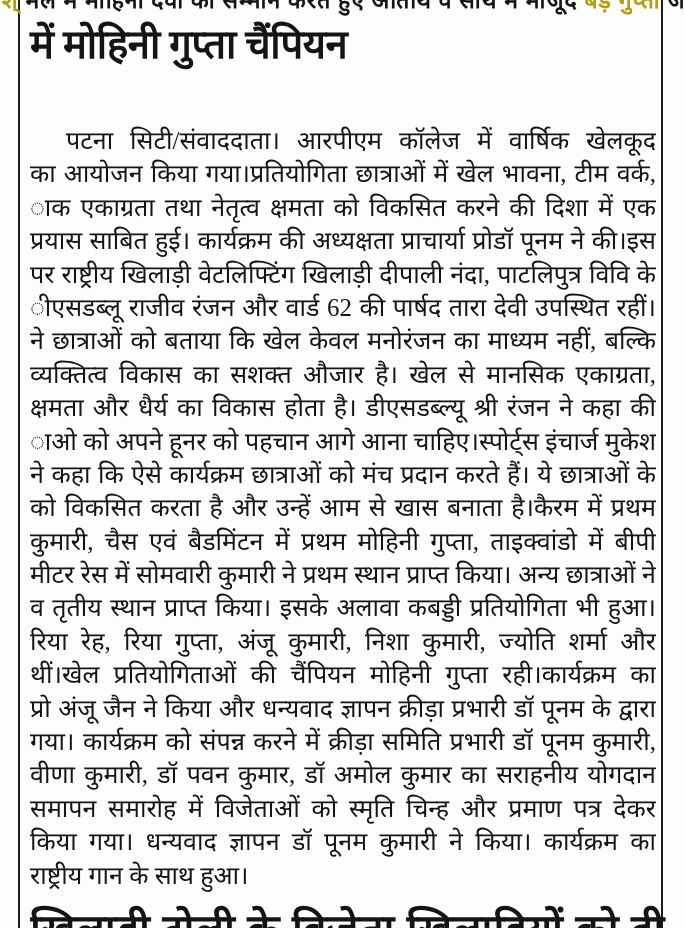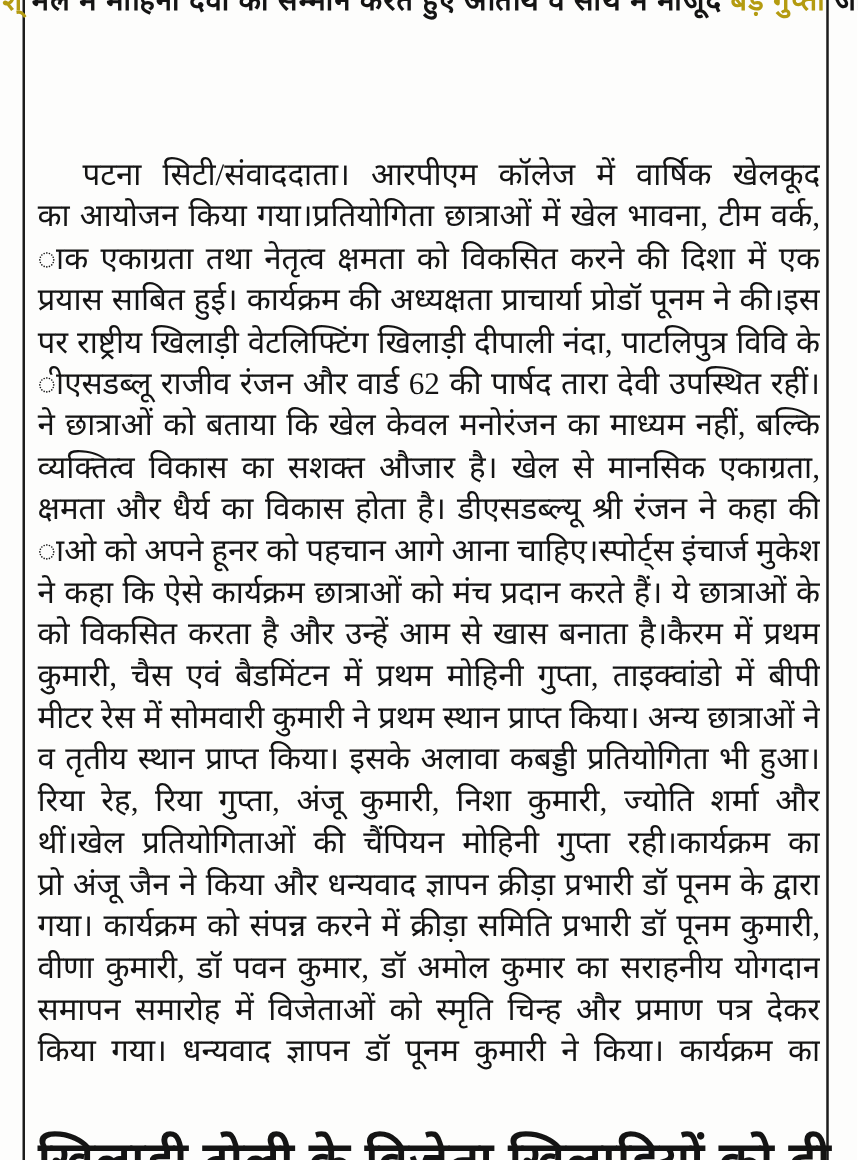--- a/index.html
+++ b/index.html
@@ -96,20 +96,21 @@
   <div class="cropped-top">
     <div class="inner">
       <span class="hl-yellow">श्</span>
       <span>मेले में मोहिनी देवी का सम्मान करते हुए अतिथि व साथ में मौजूद</span>
       <span class="hl-yellow">बड़े गुप्ता</span>
       <span>जी।</span>
     </div>
   </div>
 
   <div class="headline">
+    <div>में मोहिनी गुप्ता चैंपियन</div>
   </div>
 
   <div class="body-text">
       <div class="line first">पटना सिटी/संवाददाता। आरपीएम कॉलेज में वार्षिक खेलकूद प्रतियोगिता</div>
       <div class="line">का  आयोजन किया गया।प्रतियोगिता छात्राओं में खेल भावना, टीम वर्क, मानसि–</div>
       <div class="line">ाक एकाग्रता तथा नेतृत्व क्षमता को विकसित करने की दिशा में एक सशक्त</div>
       <div class="line">प्रयास साबित हुई। कार्यक्रम की अध्यक्षता प्राचार्या प्रोडॉ पूनम ने की।इस अवसर</div>
       <div class="line">पर  राष्ट्रीय खिलाड़ी वेटलिफ्टिंग खिलाड़ी दीपाली नंदा, पाटलिपुत्र विवि के ड-</div>
       <div class="line">ीएसडब्लू राजीव रंजन और वार्ड 62 की पार्षद तारा देवी उपस्थित रहीं।प्राचार्या</div>
       <div class="line">ने छात्राओं को बताया कि खेल केवल मनोरंजन का माध्यम नहीं, बल्कि यह</div>
@@ -121,19 +122,20 @@
       <div class="line">कुमारी, चैस एवं बैडमिंटन में प्रथम मोहिनी गुप्ता, ताइक्वांडो में बीपी कनक, 100</div>
       <div class="line">मीटर रेस में सोमवारी कुमारी ने प्रथम स्थान प्राप्त किया। अन्य छात्राओं ने द्वितीय</div>
       <div class="line">व तृतीय स्थान प्राप्त किया। इसके अलावा कबड्डी प्रतियोगिता भी हुआ।इसमें</div>
       <div class="line">रिया रेह, रिया गुप्ता, अंजू कुमारी, निशा कुमारी, ज्योति शर्मा और मोनिका कुमारी</div>
       <div class="line">थीं।खेल प्रतियोगिताओं की चैंपियन मोहिनी गुप्ता रही।कार्यक्रम का संचालन</div>
       <div class="line">प्रो अंजू जैन ने किया और धन्यवाद ज्ञापन क्रीड़ा प्रभारी डॉ पूनम के द्वारा किया</div>
       <div class="line">गया। कार्यक्रम को संपन्न करने में क्रीड़ा समिति प्रभारी डॉ पूनम कुमारी,  डॉ</div>
       <div class="line">वीणा कुमारी,  डॉ पवन कुमार,  डॉ अमोल कुमार का सराहनीय योगदान रहा।</div>
       <div class="line">समापन समारोह में विजेताओं को स्मृति चिन्ह और प्रमाण पत्र देकर सम्मानित</div>
       <div class="line">किया गया। धन्यवाद ज्ञापन डॉ पूनम कुमारी ने किया। कार्यक्रम का समापन</div>
+      <div class="line last">राष्ट्रीय गान के साथ हुआ।</div>
     </div>
 
   <div class="cropped-bottom">
     <div class="inner">खिलाड़ी टोली के विजेता खिलाड़ियों को दी गई ट्रॉफी और सीख</div>
   </div>
 
 </div>
 
 </body></html>

